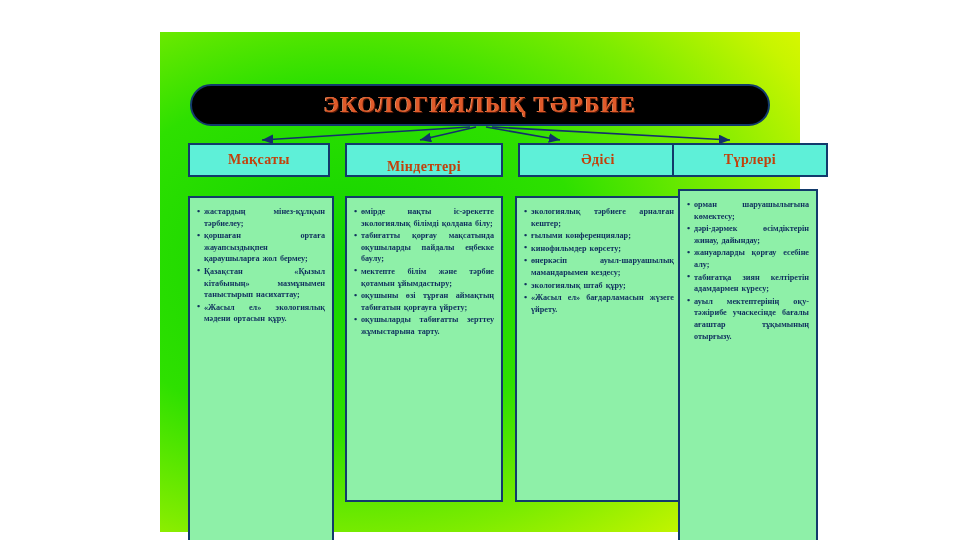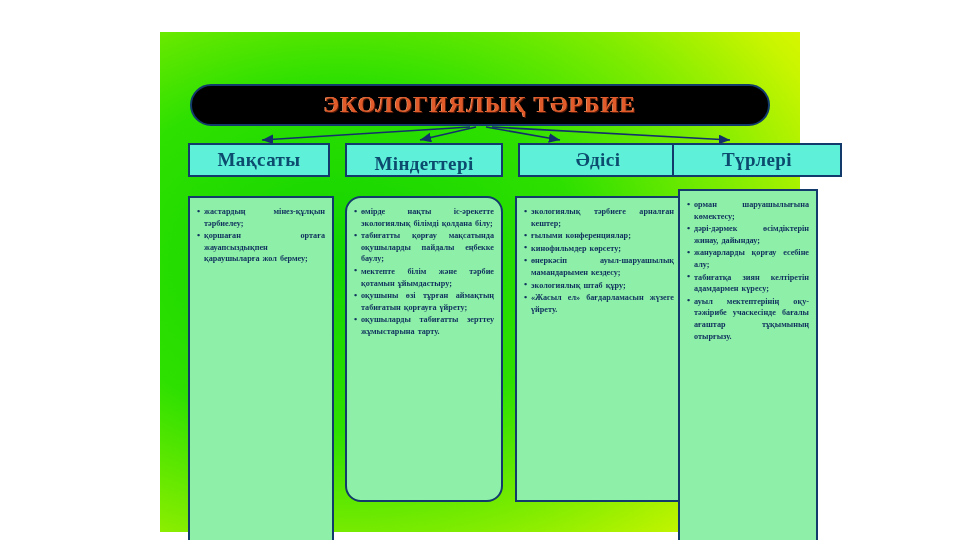--- a/index.html
+++ b/index.html
@@ -70,22 +70,22 @@
     background: #5ef0d8;
     border: 2px solid #123a6b;
     box-sizing: border-box;
     display: flex;
     align-items: center;
     justify-content: center;
   }
   .col-head span {
     font-family: "Liberation Serif", serif;
     font-weight: bold;
-    font-size: 19px;
-    color: #0c4a6e;
+    font-size: 14px;
+    color: #c2410c;
     letter-spacing: 0.4px;
     white-space: nowrap;
   }
   
   .col-body {
     position: absolute;
     background: #8ef0a8;
     border: 2px solid #123a6b;
     box-sizing: border-box;
     padding: 8px 7px 8px 7px;
@@ -114,24 +114,24 @@
     position: absolute;
     left: 0;
     top: -0.5px;
     font-size: 9px;
     color: #10305e;
   }
   
   #head-1 { left: 188px; top: 143px; width: 142px; }
   #head-2 { left: 345px; top: 143px; width: 158px; align-items: flex-end; }
   #head-3 { left: 518px; top: 143px; width: 160px; }
-  #head-4 { left: 672px; top: 143px; width: 170px; }
+  #head-4 { left: 672px; top: 143px; width: 156px; }
 
   #body-1 { left: 188px; top: 196px; width: 146px; height: 356px; }
-  #body-2 { left: 345px; top: 196px; width: 158px; height: 306px; border-radius: 16px; }
+  #body-2 { left: 345px; top: 196px; width: 158px; height: 306px; }
   #body-3 { left: 515px; top: 196px; width: 168px; height: 306px; }
   #body-4 { left: 678px; top: 189px; width: 140px; height: 380px; }
 </style>
 </head>
 <body>
 
 <div id="slide">
 
   <div id="poster"></div>
 
@@ -151,20 +151,22 @@
     <line x1="492" y1="127" x2="730" y2="140" stroke="#13306b" stroke-width="1.6" marker-end="url(#ah)"></line>
   </svg>
 
   <div class="col-head" id="head-1">
     <span>Мақсаты</span>
   </div>
   <div class="col-body" id="body-1">
     <ul>
       <li>жастардың мінез-құлқын тәрбиелеу;</li>
       <li>қоршаған ортаға жауапсыздықпен қараушыларға жол бермеу;</li>
+      <li>Қазақстан «Қызыл кітабының» мазмұнымен таныстырып насихаттау;</li>
+      <li>«Жасыл ел» экологиялық мәдени ортасын құру.</li>
     </ul>
   </div>
 
   <div class="col-head" id="head-2">
     <span>Міндеттері</span>
   </div>
   <div class="col-body" id="body-2">
     <ul>
       <li>өмірде нақты іс-әрекетте экологиялық білімді қолдана білу;</li>
       <li>табиғатты қорғау мақсатында оқушыларды пайдалы еңбекке баулу;</li>

